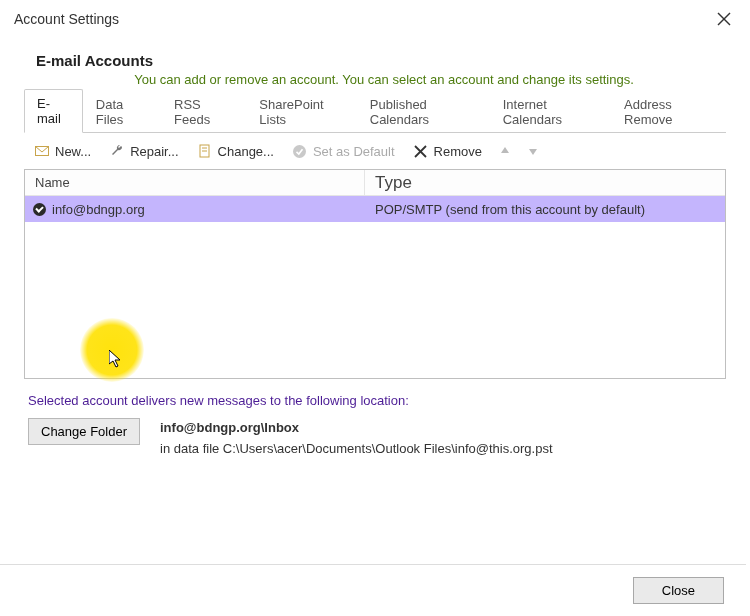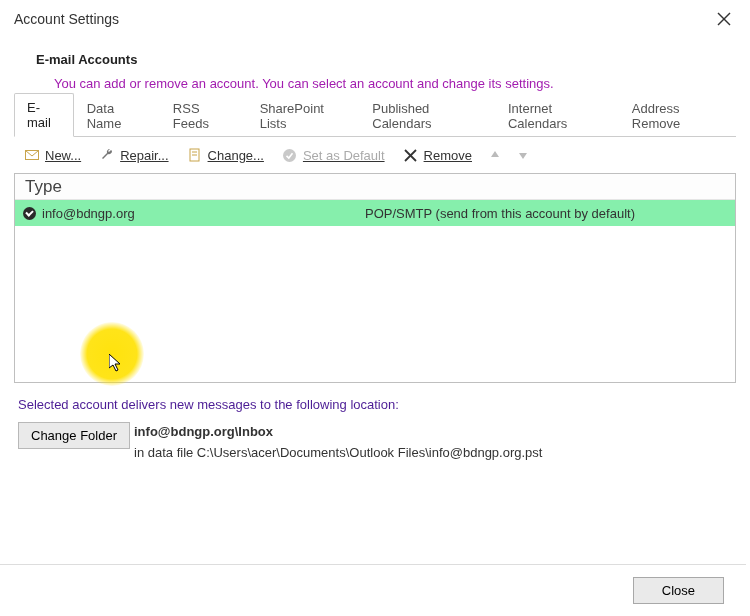--- a/index.html
+++ b/index.html
@@ -41,32 +41,33 @@
       height: 30px;
       display: flex;
       align-items: center;
       justify-content: center;
     }
     .header-block {
       padding: 14px 36px 18px 36px;
     }
     .header-title {
       font-weight: bold;
-      font-size: 13px;
+      font-size: 15px;
       color: #222;
-      margin-bottom: 9px;
+      margin-bottom: 3px;
     }
     .header-desc {
       font-size: 13px;
-      color: #a21caf;
+      color: #4d7c0f;
       margin-left: 18px;
+      text-align: center;
     }
 
     .content-area {
-      padding: 0 14px;
+      padding: 0 24px;
     }
 
     .tabstrip {
       display: flex;
       border-bottom: 1px solid #ccc;
       position: relative;
       height: 28px;
       align-items: flex-end;
     }
     .tab {
@@ -86,21 +87,20 @@
       color: #222;
       border-top-left-radius: 2px;
       border-top-right-radius: 2px;
     }
 
     .toolbar {
       display: flex;
       align-items: center;
       padding: 8px 6px;
       gap: 10px;
-      text-decoration: underline;
     }
     .tool {
       display: inline-flex;
       align-items: center;
       gap: 5px;
       font-size: 13px;
       cursor: pointer;
       color: #333;
       padding: 2px 4px;
     }
@@ -147,21 +147,21 @@
       padding-left: 10px;
       font-size: 17px;
       color: #444;
       display: flex;
       align-items: center;
     }
     .list-row {
       display: flex;
       height: 26px;
       align-items: center;
-      background: #86efac;
+      background: #c4b5fd;
     }
     .row-name-cell {
       flex: 0 0 340px;
       padding-left: 8px;
       display: flex;
       align-items: center;
       gap: 6px;
       position: relative;
     }
     .row-type-cell {
@@ -204,21 +204,21 @@
     }
 
     .delivery-line {
       font-size: 13px;
       color: #4c1d95;
       margin: 2px 4px 10px 4px;
     }
     .folder-row {
       display: flex;
       align-items: flex-start;
-      gap: 4px;
+      gap: 20px;
       margin-left: 4px;
     }
     .change-folder-btn {
       border: 1px solid #b8b8b8;
       background: #eaeaea;
       padding: 5px 12px;
       font-size: 13px;
       cursor: pointer;
     }
     .delivery-path {
@@ -265,21 +265,21 @@
 
   <div class="header-block">
     <div class="header-title">E-mail Accounts</div>
     <div class="header-desc">You can add or remove an account. You can select an account and change its settings.</div>
   </div>
 
   <div class="content-area" style="position:relative;">
 
     <div class="tabstrip">
       <div class="tab active">E-mail</div>
-      <div class="tab">Data Name</div>
+      <div class="tab">Data Files</div>
       <div class="tab">RSS Feeds</div>
       <div class="tab">SharePoint Lists</div>
       <div class="tab">Published Calendars</div>
       <div class="tab">Internet Calendars</div>
       <div class="tab">Address Remove</div>
     </div>
 
     <div class="toolbar">
       <span class="tool">
         <span class="ticon">
@@ -333,20 +333,21 @@
       </span>
       <span class="arrow-btn">
         <svg width="12" height="12" viewBox="0 0 12 12">
             <polygon points="2,4 10,4 6,10" fill="#bbb"></polygon>
           </svg>
       </span>
     </div>
 
     <div class="listbox">
       <div class="list-header">
+        <div class="col-name">Name</div>
         <div class="col-type">Type</div>
       </div>
       <div class="list-row">
         <div class="row-name-cell">
           <span class="check-badge"></span>
           <span>info@bdngp.org</span>
         </div>
         <div class="row-type-cell">POP/SMTP (send from this account by default)</div>
       </div>
     </div>
@@ -357,21 +358,21 @@
           <polygon points="0,0 0,14 4,11 7,17 9,16 6,10 11,10" fill="#fff" stroke="#000" stroke-width="1"></polygon>
         </svg>
     </div>
 
     <div class="delivery-line">Selected account delivers new messages to the following location:</div>
 
     <div class="folder-row">
       <button class="change-folder-btn">Change Folder</button>
       <div class="delivery-path">
         <span class="strong">info@bdngp.org\Inbox</span><br>
-        <span>in data file C:\Users\acer\Documents\Outlook Files\info@bdngp.org.pst</span>
+        <span>in data file C:\Users\acer\Documents\Outlook Files\info@this.org.pst</span>
       </div>
     </div>
 
   </div>
 
   <div class="footer">
     <button class="close-btn">Close</button>
   </div>
 
 </div>

